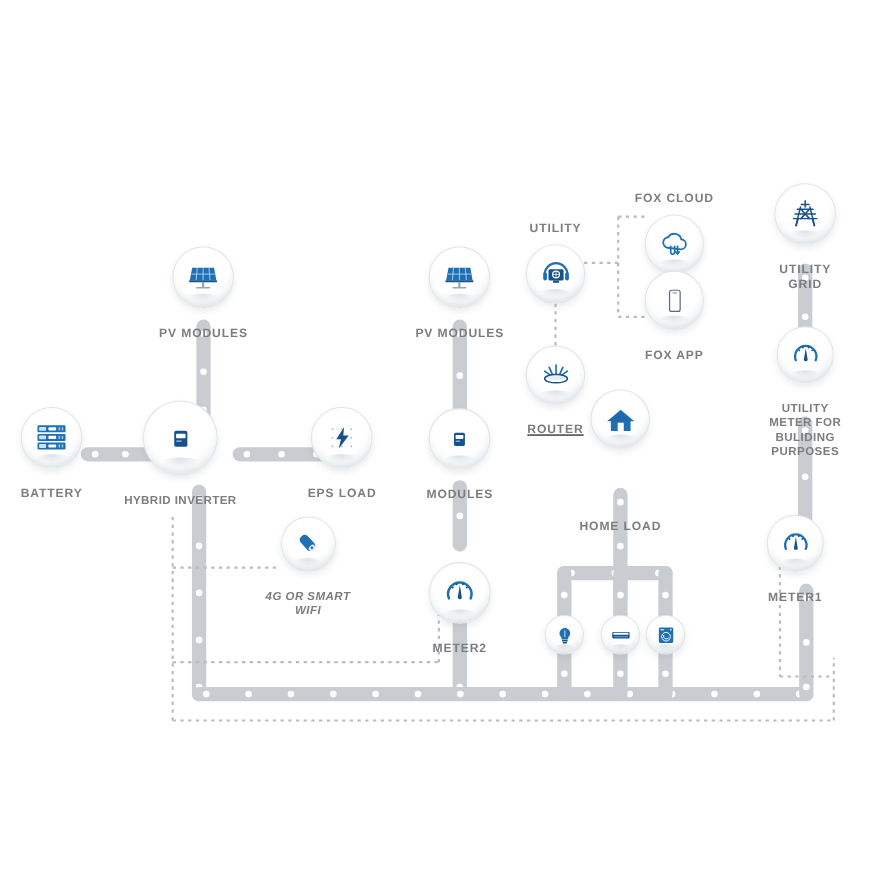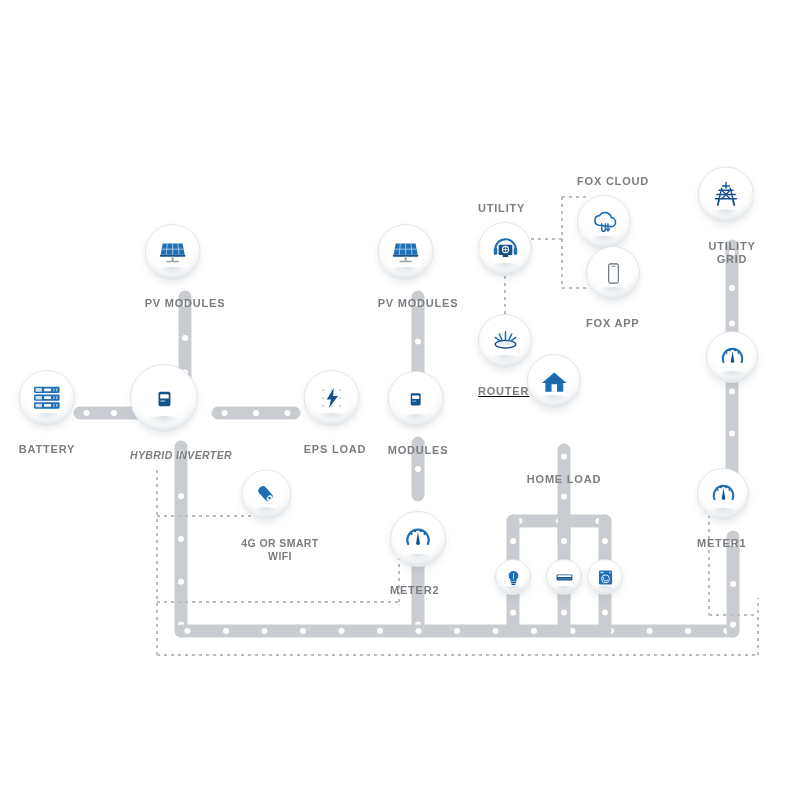--- a/index.html
+++ b/index.html
@@ -1,20 +1,20 @@
 <!DOCTYPE html>
 <html><head>
 <meta charset="utf-8">
 <style>
   html,body{margin:0;padding:0;background:#ffffff;}
   body{width:800px;height:800px;overflow:hidden;font-family:"Liberation Sans",sans-serif;}
   #stage{position:relative;width:800px;height:800px;background:#fff;}
   svg#wires{position:absolute;left:0;top:0;width:800px;height:800px;}
 
-  .node{position:absolute;transform:translate(-50%,-50%);display:flex;flex-direction:column;align-items:flex-start;}
+  .node{position:absolute;transform:translate(-50%,-50%);display:flex;flex-direction:column;align-items:center;}
   .bubble{
     border-radius:50%;
     background:radial-gradient(circle at 38% 30%, #ffffff 0%, #ffffff 58%, #f4f6f8 86%, #eceff2 100%);
     border:1px solid #e2e5e8;
     box-shadow:0 3px 6px rgba(120,130,140,.16), inset 0 -7px 10px -6px rgba(150,160,170,.35);
     display:flex;align-items:center;justify-content:center;
     position:relative;
   }
   .bubble::after{
     content:"";position:absolute;left:22%;right:22%;bottom:7%;height:16%;
@@ -178,31 +178,31 @@
         <rect x="6" y="0" width="36" height="9" rx="1.5" fill="#1f6fb4"></rect>
         <rect x="8" y="2" width="9" height="5" rx="1" fill="#cfe2f3"></rect>
         <rect x="20" y="2.5" width="10" height="4" rx="1" fill="#ffffff"></rect>
         <rect x="33" y="2.5" width="2" height="4" fill="#9fc7ea"></rect>
         <rect x="37" y="2.5" width="2" height="4" fill="#9fc7ea"></rect>
             </g>
           </svg>
         </div>
         <div class="label">BATTERY</div>
       </div>
-      <div class="node" style="left: 181px; top: 413px; font-style: italic;">
+      <div class="node" style="left: 164px; top: 413px;">
         <div class="bubble" style="width: 66px; height: 66px;">
           <svg width="41" height="41" viewBox="0 0 48 48">
             <rect x="17" y="16" width="14" height="17" rx="2" fill="#17518a"></rect>
         <rect x="19" y="19" width="10" height="5" rx="1" fill="#ffffff"></rect>
         <rect x="19" y="26" width="6" height="2" rx="1" fill="#79a9d6"></rect>
           </svg>
         </div>
         <div class="label small">HYBRID INVERTER</div>
       </div>
-      <div class="node" style="left: 335px; top: 413px;">
+      <div class="node" style="left: 311px; top: 413px;">
         <div class="bubble" style="width: 54px; height: 54px;">
           <svg width="34" height="34" viewBox="0 0 48 48">
             <g fill="#b9c3cc">
               <circle cx="12" cy="13" r="1.3"></circle>
               <circle cx="24" cy="13" r="1.3"></circle>
               <circle cx="36" cy="13" r="1.3"></circle>
               <circle cx="12" cy="24" r="1.3"></circle>
               <circle cx="36" cy="24" r="1.3"></circle>
               <circle cx="12" cy="35" r="1.3"></circle>
               <circle cx="24" cy="35" r="1.3"></circle>
@@ -269,21 +269,21 @@
               <circle cx="15" cy="17" r="1.3"></circle>
               <circle cx="20" cy="13" r="1.3"></circle>
               <circle cx="28" cy="13" r="1.3"></circle>
               <circle cx="33" cy="17" r="1.3"></circle>
             </g>
         <path d="M24 14 L26.5 29 a2.6 2.6 0 1 1 -5 0 z" fill="#17518a"></path>
           </svg>
         </div>
         <div class="label">METER2</div>
       </div>
-      <div class="node" style="left: 280px; top: 516px;">
+      <div class="node" style="left: 280px; top: 516px; font-style: italic;">
         <div class="bubble" style="width: 48px; height: 48px;">
           <svg width="30" height="30" viewBox="0 0 48 48">
             <g transform="rotate(-42 24 24)">
         <rect x="17" y="9" width="14" height="26" rx="6" fill="#1f6fb4"></rect>
         <rect x="19" y="28" width="10" height="7" rx="3" fill="#e8f1f9"></rect>
         <circle cx="24" cy="31.5" r="2" fill="#1f6fb4"></circle>
             </g>
           </svg>
         </div>
         <div class="label small">4G OR SMART
@@ -402,20 +402,22 @@
             <path d="M10 31 A15 15 0 1 1 38 31" fill="none" stroke="#1f6fb4" stroke-width="3.2" stroke-linecap="round"></path>
         <g fill="#17518a">
               <circle cx="15" cy="17" r="1.3"></circle>
               <circle cx="20" cy="13" r="1.3"></circle>
               <circle cx="28" cy="13" r="1.3"></circle>
               <circle cx="33" cy="17" r="1.3"></circle>
             </g>
         <path d="M24 14 L26.5 29 a2.6 2.6 0 1 1 -5 0 z" fill="#17518a"></path>
           </svg>
         </div>
+        <div class="label small">UTILITY METER FOR
+BULIDING PURPOSES</div>
       </div>
       <div class="node" style="left: 723px; top: 509px;">
         <div class="bubble" style="width: 50px; height: 50px;">
           <svg width="31" height="31" viewBox="0 0 48 48">
             <path d="M10 31 A15 15 0 1 1 38 31" fill="none" stroke="#1f6fb4" stroke-width="3.2" stroke-linecap="round"></path>
         <g fill="#17518a">
               <circle cx="15" cy="17" r="1.3"></circle>
               <circle cx="20" cy="13" r="1.3"></circle>
               <circle cx="28" cy="13" r="1.3"></circle>
               <circle cx="33" cy="17" r="1.3"></circle>

